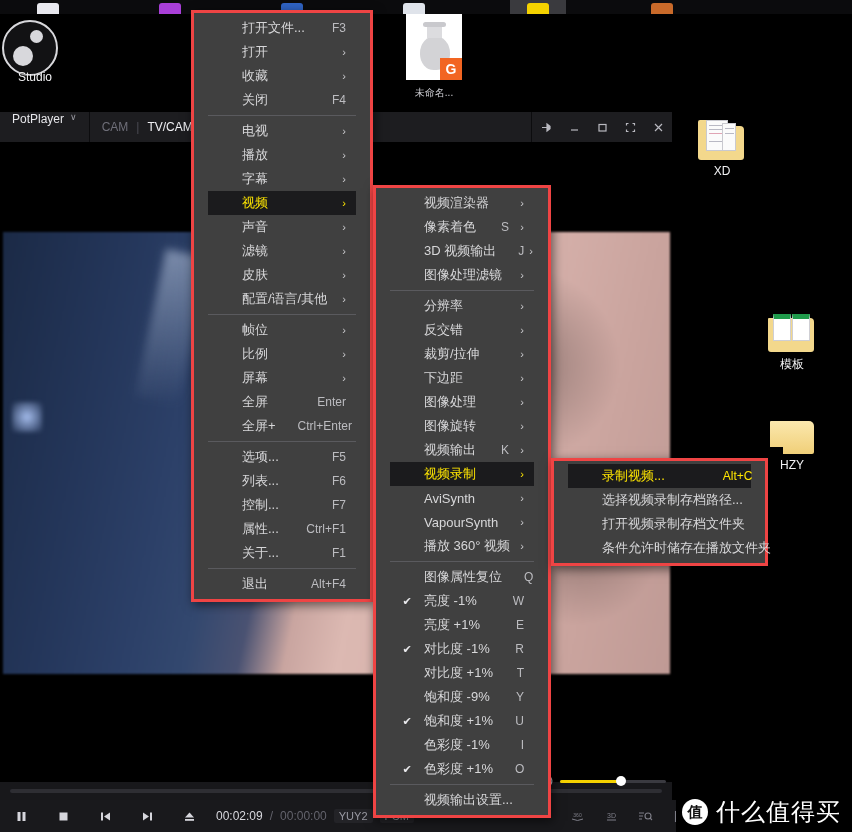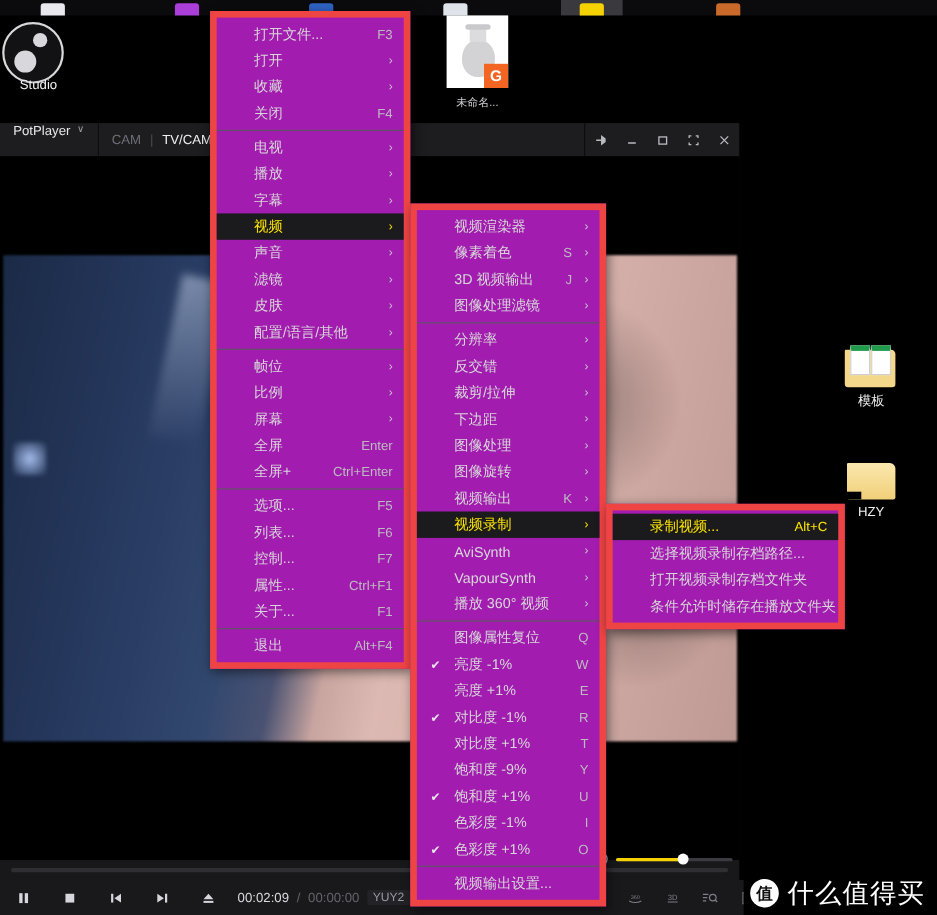--- a/index.html
+++ b/index.html
@@ -223,22 +223,22 @@
   }
   .wm-circle {
     width: 26px; height: 26px; border-radius: 50%; background: #fff;
     color: #111; font-size: 15px; font-weight: bold;
     display: flex; align-items: center; justify-content: center;
   }
   .wm-text { color: #fff; font-size: 24px; letter-spacing: 1px; }
 
   
   .menu {
-    position: absolute; background: #a21caf; border: 6px solid #ef4444;
-    box-shadow: 2px 3px 10px rgba(0,0,0,0.55); padding: 3px 0;
+    position: absolute; background: #404040; border: 3px solid #ef4444;
+    box-shadow: 2px 3px 10px rgba(0,0,0,0.55); padding: 3px 14px;
     font-size: 13px; z-index: 50;
   }
   .mi {
     position: relative; display: flex; align-items: center;
     height: 24px; padding: 0 10px 0 34px; color: #d7d7d9; white-space: nowrap;
   }
   .mi .lbl { flex: 1; }
   .mi .acc { color: #bcbcc0; font-size: 12px; margin-left: 22px; text-align: right; }
   .mi .arw { color: #c8c8cc; font-size: 11px; width: 10px; text-align: right; }
   .mi .acc + .arw { margin-left: 5px; }
@@ -279,20 +279,37 @@
           <i style="background:#f5d200"></i>
         </div>
       <div class="tb-ico" style="left:640px">
           <i style="background:#c96a2a"></i>
         </div>
     </div>
 
     <div class="obs-icon"></div>
     <div class="obs-label">Studio</div>
 
+    <div class="dk-icon" style="left:683px; top:118px;">
+      <div class="glyph">
+        <div class="folder-tab"></div>
+        <div class="folder-back"></div>
+        <div class="doc-a">
+          <div class="doc-line" style="top:4px"></div>
+          <div class="doc-line" style="top:8px"></div>
+          <div class="doc-line" style="top:12px; background:#e0a4b4"></div>
+          <div class="doc-line" style="top:20px"></div>
+        </div>
+        <div class="doc-b">
+          <div class="doc-line" style="top:4px; width:9px"></div>
+          <div class="doc-line" style="top:9px; width:9px"></div>
+        </div>
+      </div>
+      <span class="cap">XD</span>
+    </div>
 
     <div class="dk-icon" style="left:753px; top:310px;">
       <div class="glyph">
         <div class="folder-back"></div>
         <div class="book-l"></div>
         <div class="book-r"></div>
       </div>
       <span class="cap">模板</span>
     </div>
 

